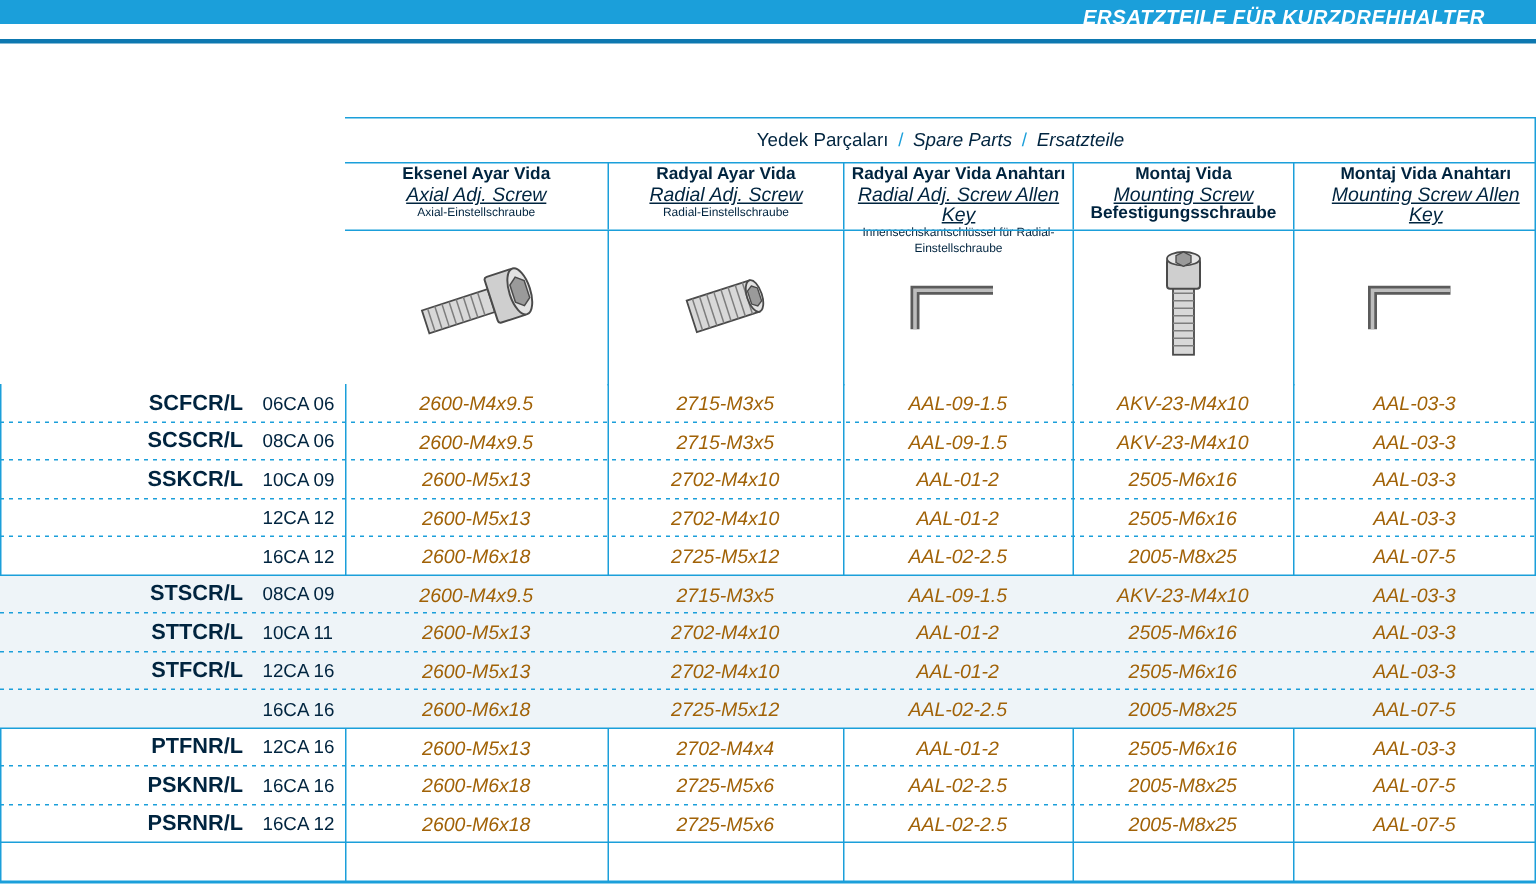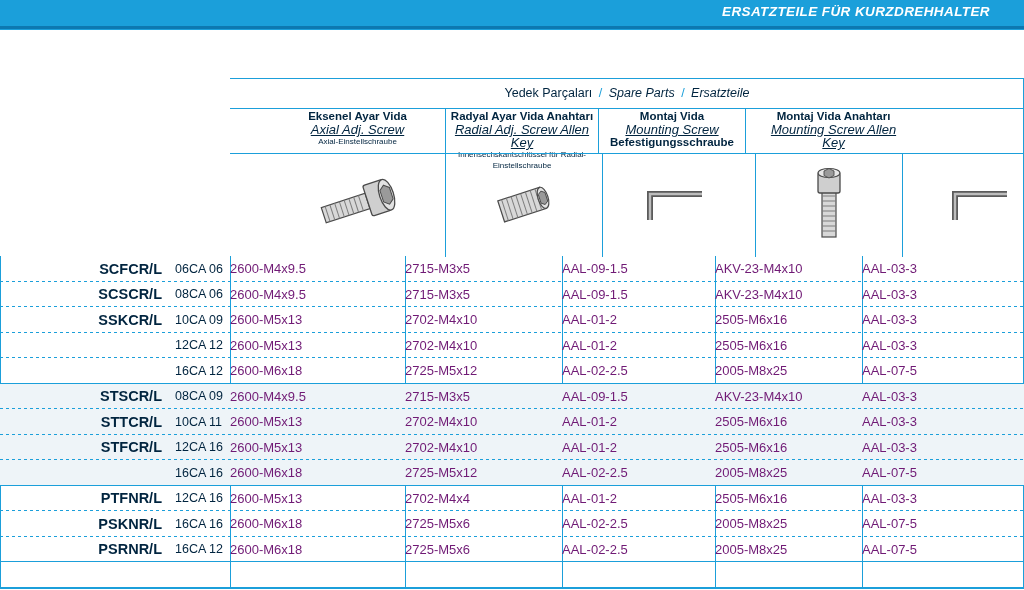--- a/index.html
+++ b/index.html
@@ -6,21 +6,21 @@
   body{
     width:1024px;height:590px;
     background:#ffffff;
     font-family:"Liberation Sans", sans-serif;
     color:#00243f;
     overflow:hidden;
     position:relative;
   }
   
   .topbar{
-    position:absolute;left:0;top:0;width:1024px;height:30px;
+    position:absolute;left:0;top:0;width:1024px;height:16px;
     background:#1b9fda;
   }
   .topbar .title{
     position:absolute;right:34px;top:4px;
     font-size:13.5px;font-style:italic;font-weight:700;color:#ffffff;
     letter-spacing:.4px;
     white-space:nowrap;
   }
   .topline{
     position:absolute;left:0;top:26px;width:1024px;height:3px;background:#0d78b0;
@@ -85,21 +85,21 @@
   .iconcell{
     flex:0 0 auto;
     border-left:1px solid #1b9fda;
     position:relative;
     box-sizing:border-box;
   }
   .iconcell:first-child{border-left:none;}
   .iconwrap{position:absolute;left:0;right:0;top:50%;transform:translateY(-50%);text-align:center;}
 
   
-  .c0{width:175px;margin-left:40px;}
+  .c0{width:175px;}
   .c1{width:157px;}
   .c2{width:153px;}
   .c3{width:147px;}
   .c4{width:162px;padding-left:14px;}
 
   
   .body{
     position:absolute;left:0;top:178px;width:1024px;
   }
   .grp{position:relative;}
@@ -113,22 +113,23 @@
     font-size:14.5px;font-weight:700;color:#00243f;
   }
   .row .size{
     width:55px;text-align:left;box-sizing:border-box;
     font-size:12.5px;color:#00243f;
   }
   .row .cellgrp{
     position:absolute;left:230px;top:0;height:25.5px;display:flex;align-items:center;
   }
   .cell{
-    text-align:left;font-size:13px;color:#701a75;
+    text-align:center;font-size:13px;color:#a16207;
     box-sizing:border-box;
+    font-style:italic;
   }
   
   .row.dotted:after{
     content:"";position:absolute;left:0;right:0;bottom:0;height:1px;
     background-image:linear-gradient(to right,#1b9fda 0 3px,transparent 3px 6px);
     background-size:6px 1px;
   }
   .grp:after{
     content:"";position:absolute;left:0;right:0;bottom:0;height:1px;background:#1b9fda;
   }
@@ -163,20 +164,25 @@
     <span class="it">Spare Parts</span>
     <span class="sep">/</span>
     <span class="it">Ersatzteile</span>
   </div>
 
   <div class="hdrrow">
     <div class="hdrcell c0">
       <div class="h1">Eksenel Ayar Vida</div>
       <div class="h2">Axial Adj. Screw</div>
       <div class="h3">Axial-Einstellschraube</div>
+    </div>
+    <div class="hdrcell c1">
+      <div class="h1">Radyal Ayar Vida</div>
+      <div class="h2">Radial Adj. Screw</div>
+      <div class="h3">Radial-Einstellschraube</div>
     </div>
     <div class="hdrcell c2">
       <div class="h1">Radyal Ayar Vida Anahtarı</div>
       <div class="h2">Radial Adj. Screw Allen Key</div>
       <div class="h3">Innensechskantschlüssel für Radial-Einstellschraube</div>
     </div>
     <div class="hdrcell c3">
       <div class="h1">Montaj Vida</div>
       <div class="h2">Mounting Screw</div>
       <div class="h3b">Befestigungsschraube</div>

